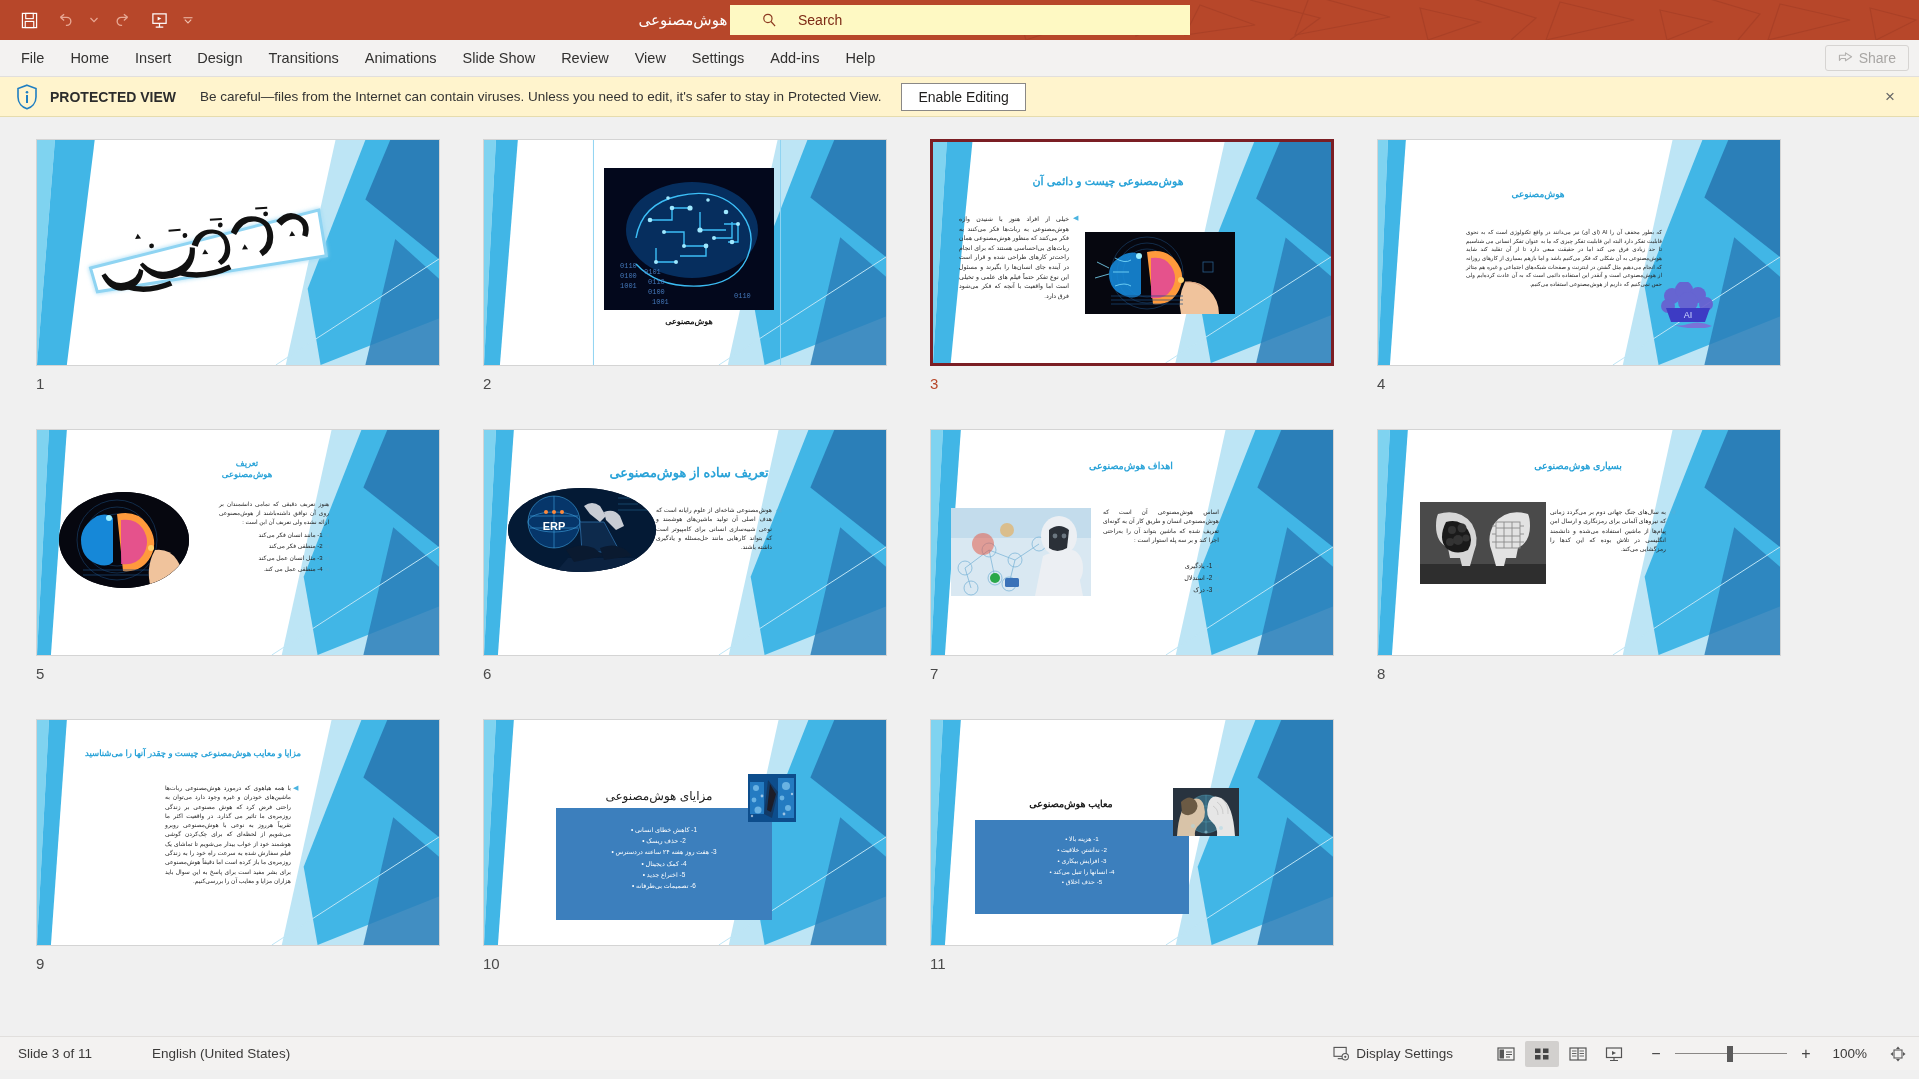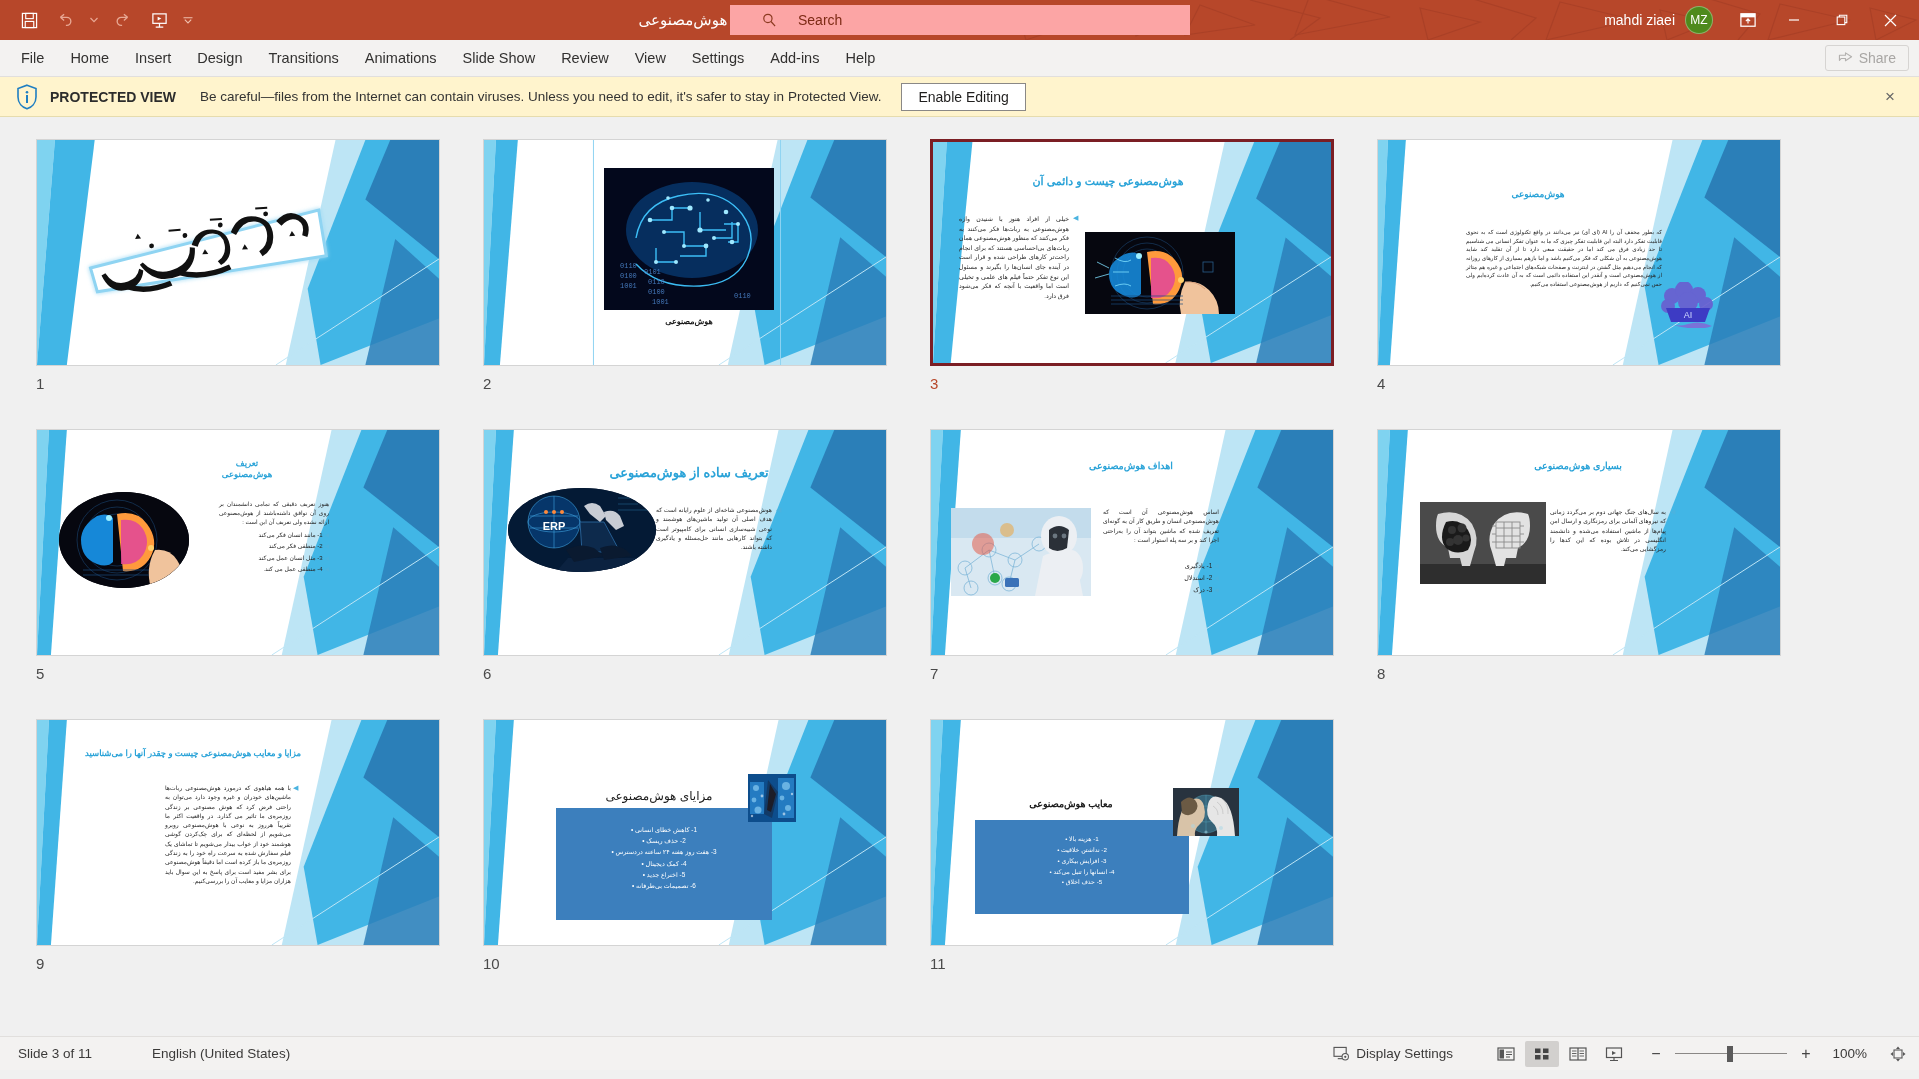--- a/index.html
+++ b/index.html
@@ -41,21 +41,21 @@
     font-size: 15px;
     pointer-events:none;
     z-index:1;
   }
   .title-inner{ transform: translateX(-175px); white-space:nowrap; }
 
   .search-wrap {
     position:absolute;
     left: 730px; top: 5px;
     width: 460px; height: 30px;
-    background: #fca5a5;
+    background: #fef9c3;
     display:flex; align-items:center;
     padding-left: 28px;
     z-index:3;
   }
   .search-wrap .mag { position:absolute; left: 32px; top:50%; transform:translateY(-50%); }
   .search-input {
     border:0; background:transparent; outline:none;
     font-family:"Liberation Sans", sans-serif;
     font-size:14px; color:#7d2a15;
     width:100%; padding-left: 40px;
@@ -283,47 +283,20 @@
   </div>
 
   <div class="search-wrap">
     <svg class="mag" width="15" height="15" viewBox="0 0 16 16">
       <circle cx="6.3" cy="6.3" r="4.4" fill="none" stroke="#8c3a21" stroke-width="1.3"></circle>
       <path d="M9.6 9.6 L14 14.6" stroke="#8c3a21" stroke-width="1.3"></path>
     </svg>
     <input class="search-input" type="text" placeholder="Search" style="">
   </div>
 
-  <div class="tb-right">
-    <span class="user-name">mahdi ziaei</span>
-    <span class="avatar">MZ</span>
-    <div class="tb-icon-btn">
-      <svg width="18" height="16" viewBox="0 0 20 18">
-        <rect x="2" y="2" width="16" height="14" fill="none" stroke="#fff" stroke-width="1.4"></rect>
-        <rect x="2" y="2" width="16" height="4" fill="#fff"></rect>
-        <path d="M10 13 v-5 M7.6 10.2 L10 7.8 L12.4 10.2" stroke="#fff" stroke-width="1.3" fill="none"></path>
-      </svg>
-    </div>
-    <div class="win-btn">
-      <svg width="12" height="12" viewBox="0 0 12 12">
-        <path d="M1 6 H11" stroke="#fff" stroke-width="1.2"></path>
-      </svg>
-    </div>
-    <div class="win-btn">
-      <svg width="12" height="12" viewBox="0 0 12 12">
-        <rect x="1.2" y="3" width="7.6" height="7.6" fill="none" stroke="#fff" stroke-width="1.1"></rect>
-        <path d="M3.4 3 V1.3 H10.8 V8.6 H9" fill="none" stroke="#fff" stroke-width="1.1"></path>
-      </svg>
-    </div>
-    <div class="win-btn close">
-      <svg width="13" height="13" viewBox="0 0 13 13">
-        <path d="M1 1 L12 12 M12 1 L1 12" stroke="#fff" stroke-width="1.2"></path>
-      </svg>
-    </div>
-  </div>
 </div>
 
 <div class="ribbonbar">
   <div class="tabs">
     <div class="tab">File</div>
     <div class="tab">Home</div>
     <div class="tab">Insert</div>
     <div class="tab">Design</div>
     <div class="tab">Transitions</div>
     <div class="tab">Animations</div>

